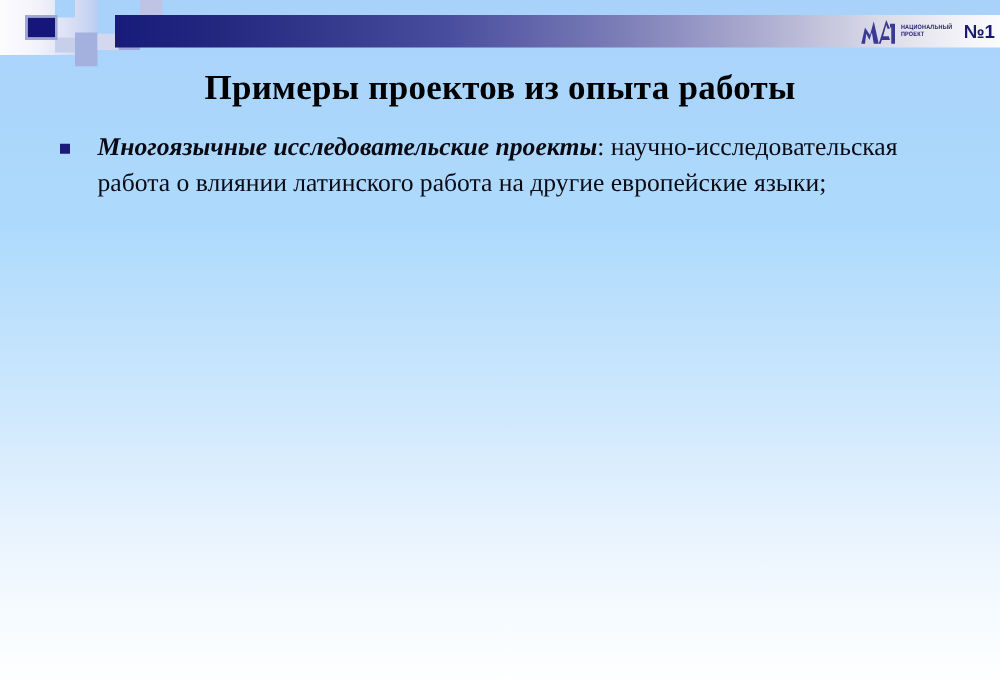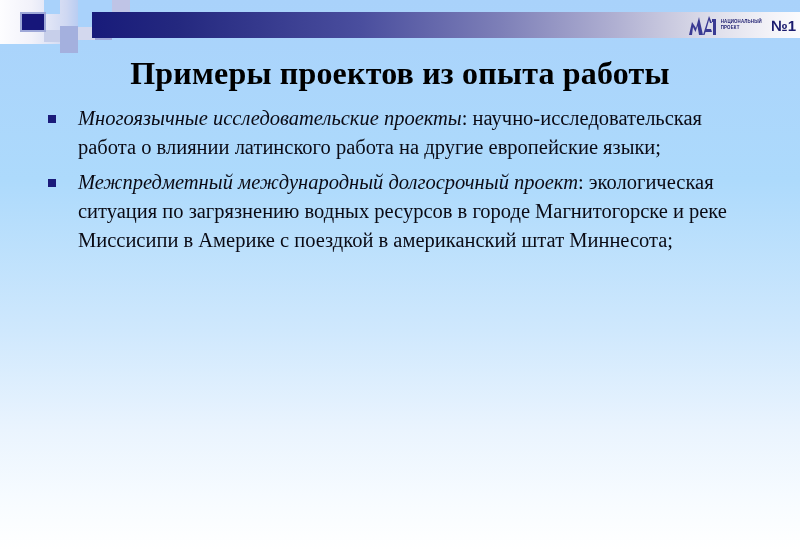--- a/index.html
+++ b/index.html
@@ -136,21 +136,21 @@
 
   
   .title {
     position: absolute;
     left: 0;
     top: 55px;
     width: 800px;
     text-align: center;
     font-family: "Liberation Serif", "DejaVu Serif", serif;
     font-weight: bold;
-    font-size: 32px;
+    font-size: 28px;
     color: #000000;
     letter-spacing: 0.2px;
   }
 
   
   .body {
     position: absolute;
     left: 42px;
     top: 104px;
     width: 720px;
@@ -166,21 +166,21 @@
   }
   .bullet .marker {
     position: absolute;
     left: 6px;
     top: 11px;
     width: 8px;
     height: 8px;
     background: #1b1b7a;
   }
   .lead {
-    font-weight: normal;
+    font-weight: bold;
     font-style: italic;
   }
 </style>
 </head>
 <body>
 
 <div id="slide">
 
   <div class="hdr">
     <div class="hdr-white"></div>
@@ -217,20 +217,17 @@
 
   <div class="title">Примеры проектов из опыта работы</div>
 
   <div class="body">
 
     <div class="bullet">
       <span class="marker"></span><span class="lead">Многоязычные исследовательские проекты</span><span>: научно-исследовательская работа о влиянии латинского работа на другие европейские языки;</span>
     </div>
 
 
-    <div class="bullet">
-      <span class="marker"></span><span class="lead">Межпредметный международный долгосрочный проект</span><span>: экологическая ситуация по загрязнению водных ресурсов в городе Магнитогорске и реке Миссисипи в Америке с поездкой в американский штат Миннесота;</span>
-    </div>
 
 
   </div>
 
 </div>
 
 </body></html>

